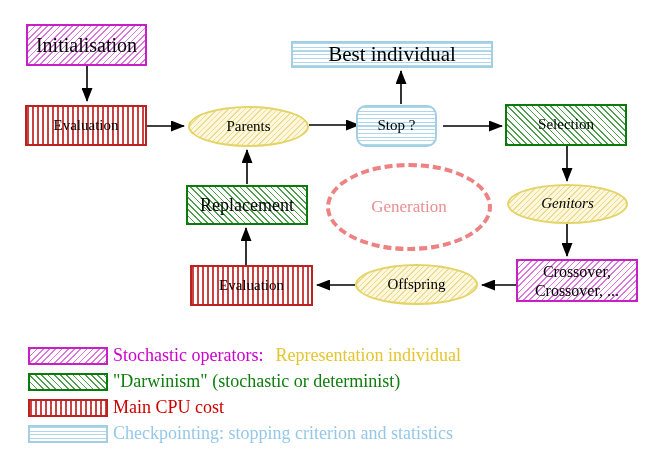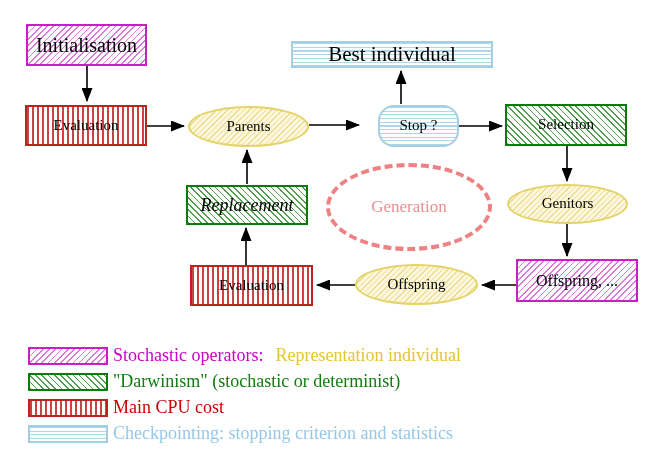--- a/index.html
+++ b/index.html
@@ -31,28 +31,28 @@
   }
   .hatch-yellow {
     border:2px solid #e4d468; border-radius:50%;
     background:repeating-linear-gradient(135deg,#eddc92 0,#eddc92 1.1px,#fdf8dd 1.1px,#fdf8dd 3.9px);
   }
   .big { font-size:15px; }
   #node-initialisation      { left:26px;  top:24px;  width:121px; height:42px; font-size:20px; }
   #node-evaluation-top      { left:25px;  top:105px; width:122px; height:41px; }
   #node-parents             { left:188px; top:106px; width:121px; height:41px; }
   #node-best-individual     { left:291px; top:41px;  width:202px; height:27px; font-size:21px; }
-  #node-stop                { left:378px; top:105px; width:81px;  height:42px; border-radius:16px; }
+  #node-stop                { left:356px; top:105px; width:81px;  height:42px; border-radius:10px; }
   #node-selection           { left:505px; top:104px; width:122px; height:42px; }
-  #node-genitors            { left:507px; top:184px; width:121px; height:40px; }
+  #node-genitors            { left:507px; top:184px; width:121px; height:40px;font-style:italic; }
   #node-crossover           { left:516px; top:259px; width:122px; height:43px;
                               flex-direction:column; font-size:16px; line-height:19px; }
   #node-offspring           { left:355px; top:264px; width:123px; height:41px; }
   #node-evaluation-bottom   { left:190px; top:265px; width:123px; height:41px; }
-  #node-replacement         { left:186px; top:185px; width:122px; height:40px; font-size:18px;font-style:italic; }
+  #node-replacement         { left:186px; top:185px; width:122px; height:40px; font-size:18px; }
   #node-generation {
     left:326px; top:163px; width:166px; height:88px;
     border:4px dashed #ee8181; border-radius:50%;
     color:#e98f8f; font-size:17px;
   }
   #arrows { position:absolute; left:0; top:0; pointer-events:none; }
   
   .legend-row { position:absolute; left:28px; display:flex; align-items:center; }
   .legend-swatch { width:80px; height:18px; box-sizing:border-box; flex:0 0 80px; }
   .legend-text { margin-left:5px; font-size:18px; white-space:nowrap; }
@@ -100,21 +100,22 @@
 
   <div id="node-best-individual" class="node stripes-blue">Best individual</div>
 
   <div id="node-stop" class="node stripes-blue big">Stop ?</div>
 
   <div id="node-selection" class="node hatch-green big">Selection</div>
 
   <div id="node-genitors" class="node hatch-yellow big">Genitors</div>
 
   <div id="node-crossover" class="node hatch-magenta">
-    <span>Offspring, ...</span>
+    <span>Crossover,</span>
+    <span>Crossover, ...</span>
   </div>
 
   <div id="node-offspring" class="node hatch-yellow big">Offspring</div>
 
   <div id="node-evaluation-bottom" class="node stripes-red big">Evaluation</div>
 
   <div id="node-replacement" class="node hatch-green">Replacement</div>
 
   <div id="node-generation" class="node">Generation</div>
 

